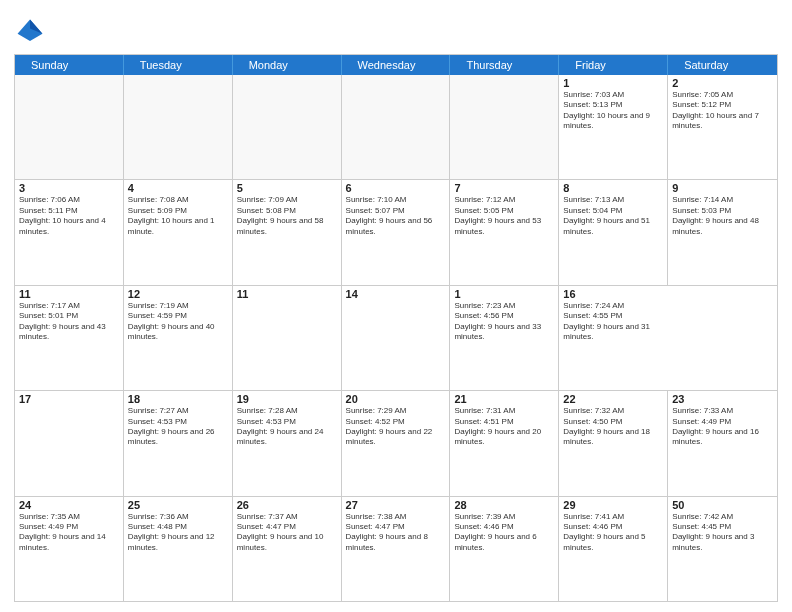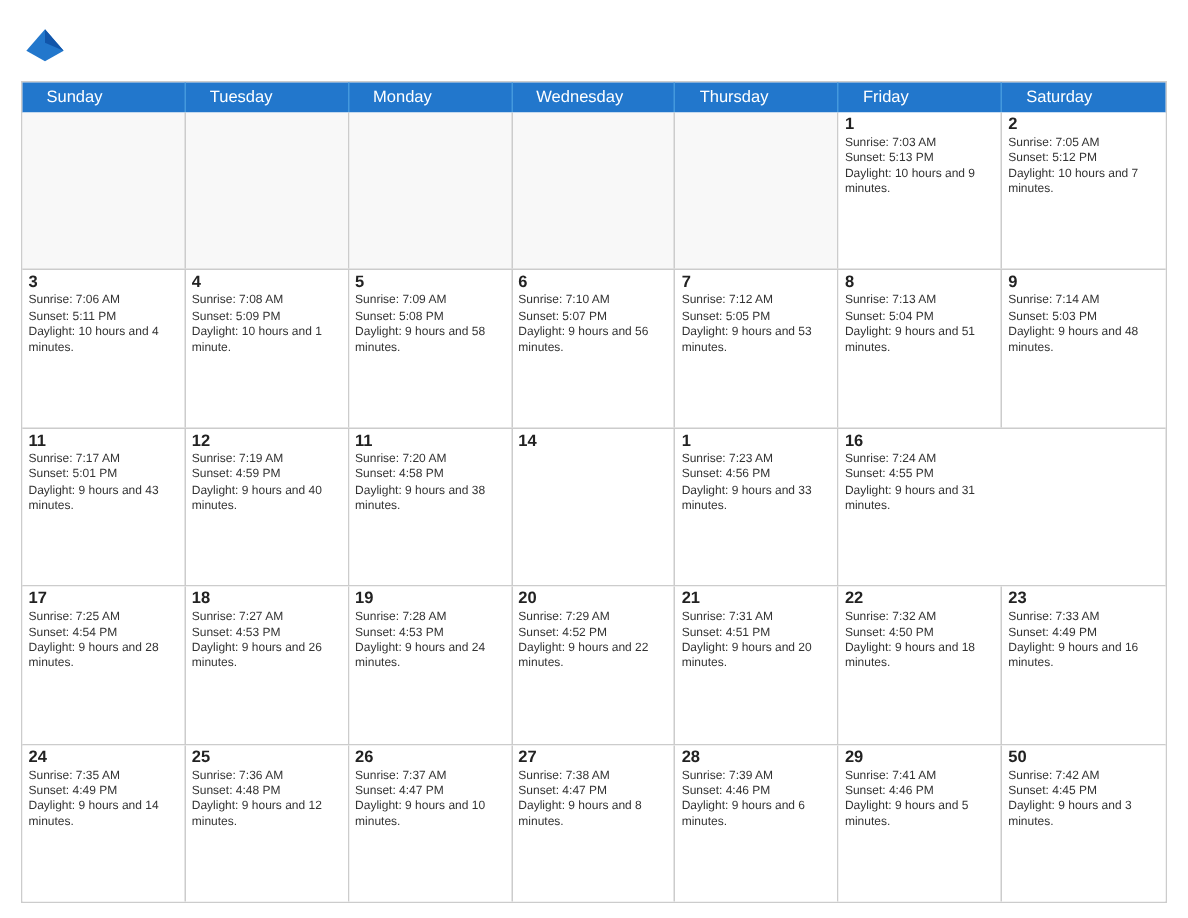--- a/index.html
+++ b/index.html
@@ -193,38 +193,36 @@
           <div class="cal-cell">
             <span class="day-number">11</span>
             <div class="cell-text">Sunrise: 7:17 AM<br>Sunset: 5:01 PM<br>Daylight: 9 hours and 43 minutes.</div>
           </div>
           <div class="cal-cell">
             <span class="day-number">12</span>
             <div class="cell-text">Sunrise: 7:19 AM<br>Sunset: 4:59 PM<br>Daylight: 9 hours and 40 minutes.</div>
           </div>
           <div class="cal-cell">
             <span class="day-number">11</span>
-            <div class="cell-text">Sunrise: 7:20 AM<br>Sunset: 4:58 PM<br>Daylight: 9 hours and 38 minutes.</div>
           </div>
           <div class="cal-cell">
             <span class="day-number">14</span>
           </div>
           <div class="cal-cell">
             <span class="day-number">1</span>
             <div class="cell-text">Sunrise: 7:23 AM<br>Sunset: 4:56 PM<br>Daylight: 9 hours and 33 minutes.</div>
           </div>
           <div class="cal-cell">
             <span class="day-number">16</span>
             <div class="cell-text">Sunrise: 7:24 AM<br>Sunset: 4:55 PM<br>Daylight: 9 hours and 31 minutes.</div>
           </div>
         </div>
         <div class="cal-row">
           <div class="cal-cell">
             <span class="day-number">17</span>
-            <div class="cell-text">Sunrise: 7:25 AM<br>Sunset: 4:54 PM<br>Daylight: 9 hours and 28 minutes.</div>
           </div>
           <div class="cal-cell">
             <span class="day-number">18</span>
             <div class="cell-text">Sunrise: 7:27 AM<br>Sunset: 4:53 PM<br>Daylight: 9 hours and 26 minutes.</div>
           </div>
           <div class="cal-cell">
             <span class="day-number">19</span>
             <div class="cell-text">Sunrise: 7:28 AM<br>Sunset: 4:53 PM<br>Daylight: 9 hours and 24 minutes.</div>
           </div>
           <div class="cal-cell">

